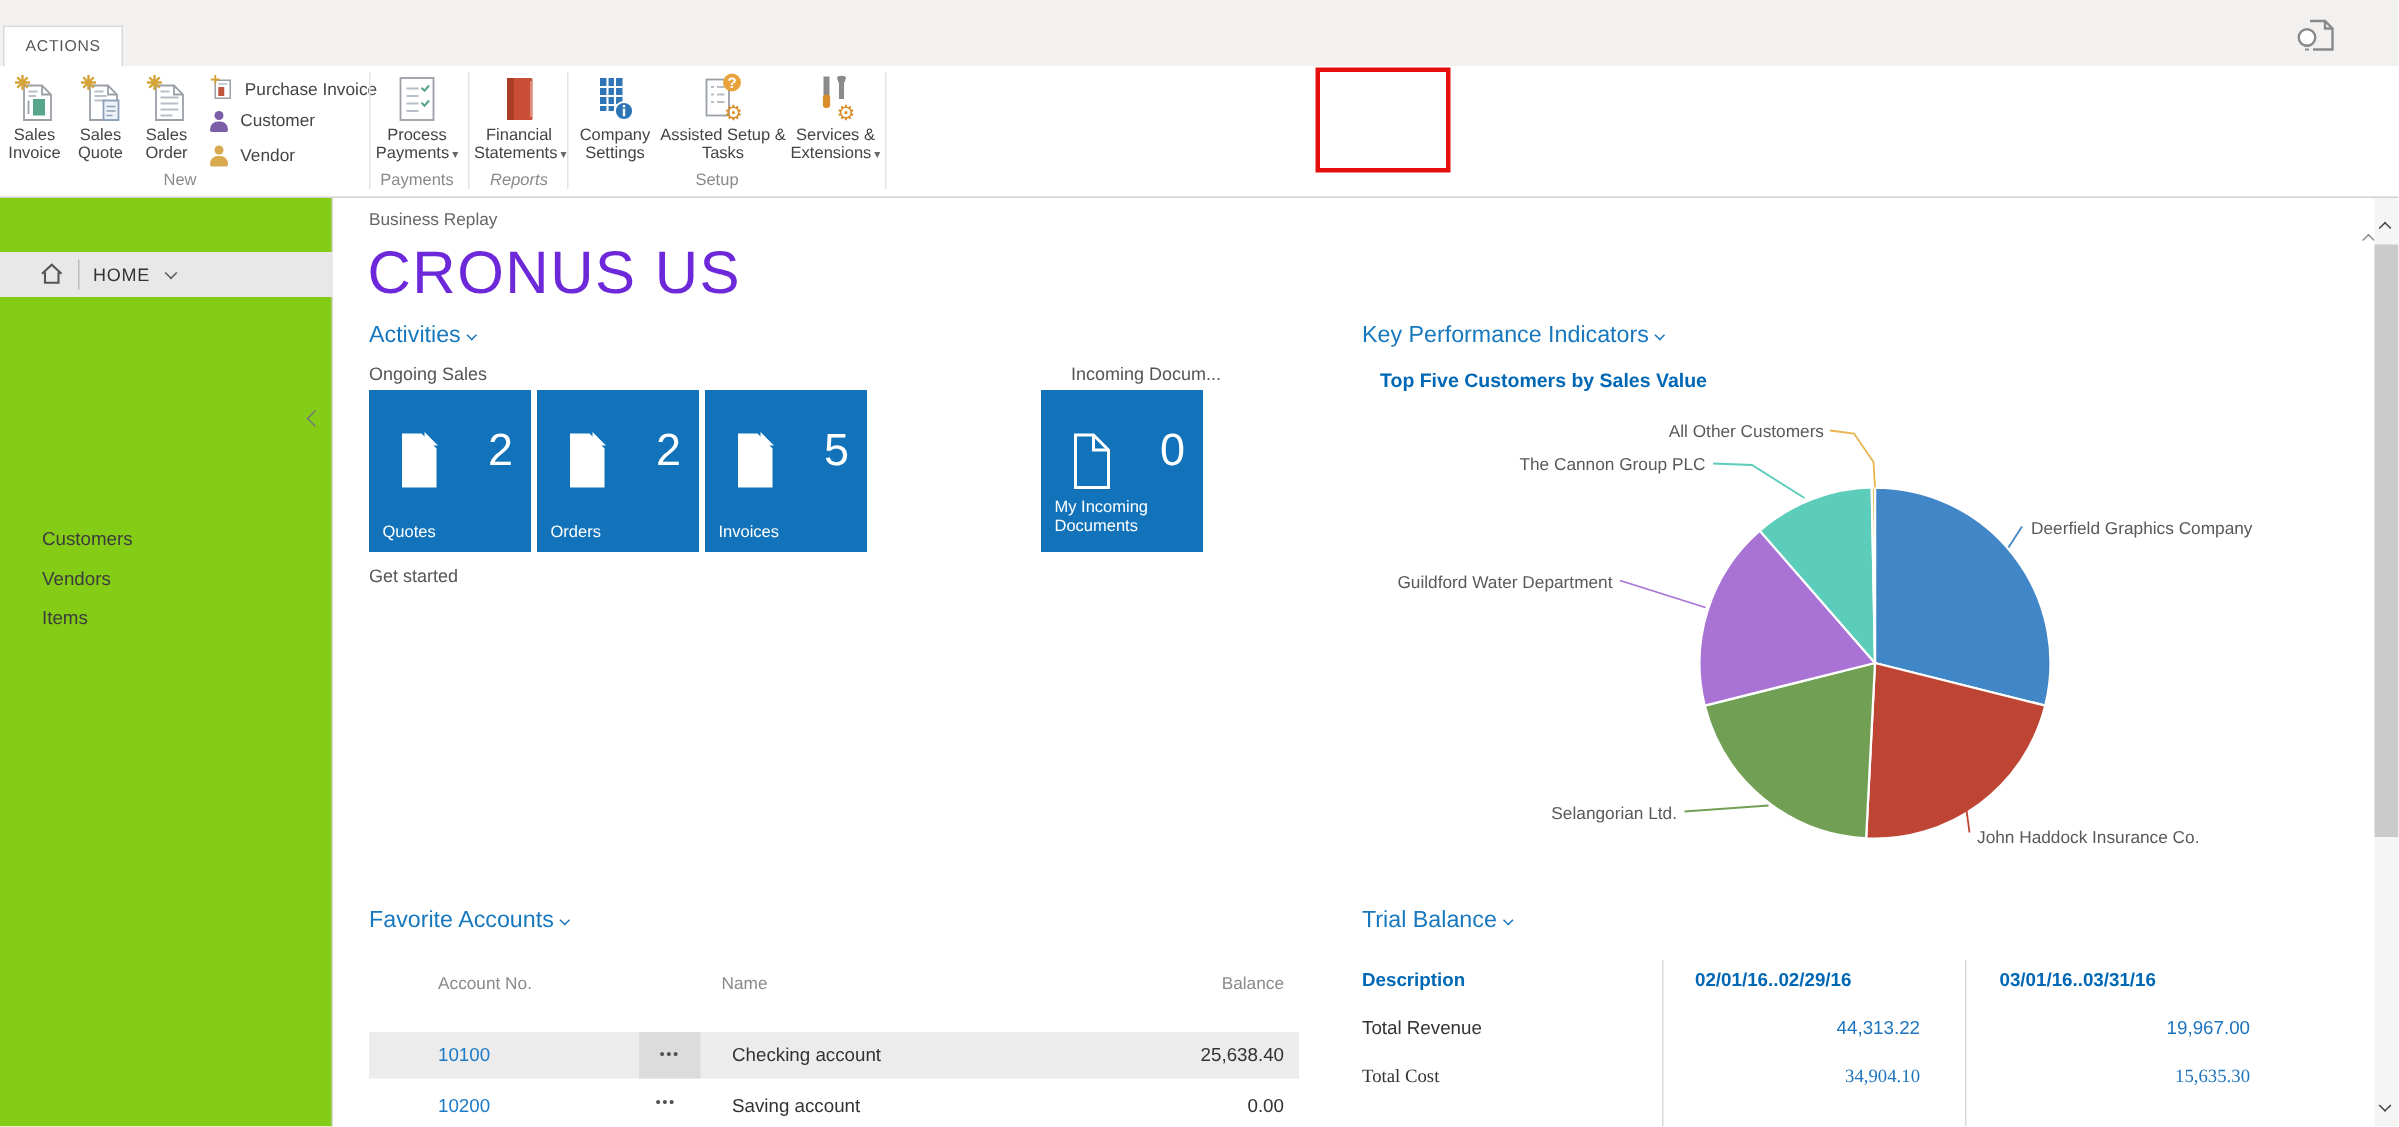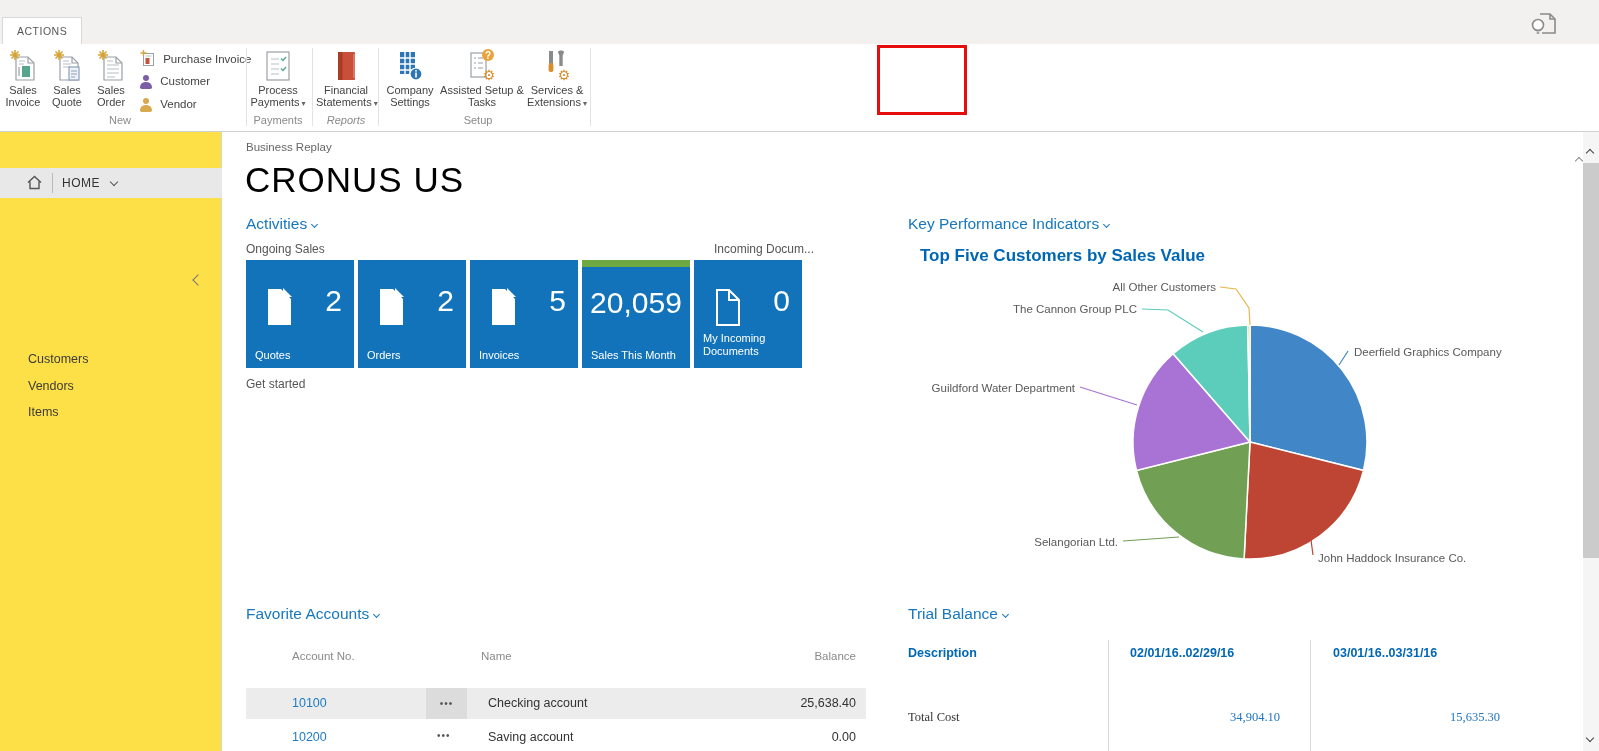--- a/index.html
+++ b/index.html
@@ -31,31 +31,31 @@
   .chev.down { transform:rotate(45deg); margin:0 0 2px 5px; }
   .chev.up { transform:rotate(-135deg); }
   .chev.left { transform:rotate(135deg); width:8px; height:8px; }
 
   
   .person { display:inline-block; width:12px; height:13px; position:relative; }
   .person::before { content:""; position:absolute; left:3px; top:0; width:6px; height:6px; border-radius:50%; background:currentColor; }
   .person::after { content:""; position:absolute; left:0; top:6.5px; width:12px; height:7px; border-radius:6px 6px 2px 2px; background:currentColor; }
 
   
-  #sidebar { left:0; top:132px; width:222px; height:619px; background:#fde047; border-right:1px solid #d6d6d6; }
+  #sidebar { left:0; top:132px; width:222px; height:619px; background:#84cc16; border-right:1px solid #d6d6d6;text-align:right; }
   #side-collapse { left:194px; top:138px; color:#777; width:20px; height:18px; }
   #home-bar { left:0; top:36px; width:222px; height:30px; background:#e9e8e8; font-size:12px; color:#333; }
   #home-bar .vdiv { position:absolute; left:52px; top:5px; width:1px; height:20px; background:#bbb; }
   #home-icon { position:absolute; left:26px; top:6px; }
   #home-label { position:absolute; left:62px; top:8px; letter-spacing:.5px; }
   .nav-item { left:28px; font-size:12.5px; color:#3c3c3c; cursor:default; }
 
   
   .h-role { left:246px; top:141px; font-size:11.5px; color:#666; }
-  .h-company { left:245px; top:160px; font-size:35px; color:#000000; letter-spacing:1px; font-weight:300; }
+  .h-company { left:245px; top:160px; font-size:40px; color:#6d28d9; letter-spacing:1px; font-weight:300; }
   .sect { font-size:15.5px; color:#1878be; cursor:default; }
   .sect .chev { width:5px; height:5px; }
 
   
   .tile { top:260px; width:108px; height:108px; background:#1273ba; color:#fff; cursor:default; }
   .tile .num { position:absolute; right:12px; top:24px; font-size:30px; font-weight:300; }
   .tile .num.center { right:0; left:0; text-align:center; top:26px; }
   .tile .tlabel { position:absolute; left:9px; bottom:6px; font-size:11px; line-height:13px; width:94px; }
   .tile .docic { position:absolute; left:18px; top:26px; }
   .tile .greenbar { position:absolute; left:0; top:0; width:108px; height:7px; background:#6ea842; }
@@ -289,40 +289,35 @@
   <div class="tile abs" style="left:470px;">
     <span class="docic">
       <svg width="32" height="42" viewBox="0 0 32 42">
           <path d="M4 3 H17 L27 13 V39 H4 Z" fill="#fff"></path>
           <path d="M19 2 L28 11 L19 11 Z" fill="#fff"></path>
         </svg>
     </span>
     <span class="num">5</span>
     <span class="tlabel">Invoices</span>
   </div>
-  <div class="tile abs" style="left:582px;">
-    <span class="greenbar"></span>
-    <span class="num center">20,059</span>
-    <span class="tlabel">Sales This Month</span>
-  </div>
   <div class="tile abs" style="left:694px;">
     <span class="docic" style="top:28px;">
       <svg width="32" height="40" viewBox="0 0 32 40">
           <path d="M5 2 H17 L27 12 V37 H5 Z" fill="none" stroke="#fff" stroke-width="2"></path>
           <path d="M17 2 V12 H27" fill="none" stroke="#fff" stroke-width="2"></path>
         </svg>
     </span>
     <span class="num">0</span>
     <span class="tlabel" style="bottom:10px;">My Incoming Documents</span>
   </div>
 
   <div class="caption abs" style="left:246px; top:377px;">Get started</div>
 
   <div class="sect abs" style="left:908px; top:215px;"><span>Key Performance Indicators</span><span class="chev down"></span></div>
-  <div class="abs" style="left:920px; top:246px; font-size:17px; font-weight:bold; color:#0067b5;">Top Five Customers by Sales Value</div>
+  <div class="abs" style="left:920px; top:246px; font-size:13px; font-weight:bold; color:#0067b5;">Top Five Customers by Sales Value</div>
 
   <div class="abs" style="left:898px; top:272px;">
     <svg id="pie-svg" width="640" height="310" viewBox="0 0 640 310">
         <path d="M352,170 L352.0,53.0 A117,117 0 0 1 465.5,198.4 Z" fill="#4186C6" stroke="#fff" stroke-width="1.5"></path>
         <polyline points="450,79 441,93" fill="none" stroke="#4186C6" stroke-width="1.2"></polyline>
         <text x="456" y="84" text-anchor="start" font-size="11.5" fill="#595959">Deerfield Graphics Company</text>
         <path d="M352,170 L465.5,198.4 A117,117 0 0 1 346.1,286.9 Z" fill="#BE4433" stroke="#fff" stroke-width="1.5"></path>
         <polyline points="415,283 413,268" fill="none" stroke="#BE4433" stroke-width="1.2"></polyline>
         <text x="420" y="290" text-anchor="start" font-size="11.5" fill="#595959">John Haddock Insurance Co.</text>
         <path d="M352,170 L346.1,286.9 A117,117 0 0 1 238.5,198.4 Z" fill="#71A054" stroke="#fff" stroke-width="1.5"></path>
@@ -360,20 +355,25 @@
   </div>
 
   <div class="sect abs" style="left:908px; top:605px;"><span>Trial Balance</span><span class="chev down"></span></div>
 
   <div class="tb-head abs" style="left:908px; top:646px;">Description</div>
   <div class="tb-head abs" style="left:1130px; top:646px;">02/01/16..02/29/16</div>
   <div class="tb-head abs" style="left:1333px; top:646px;">03/01/16..03/31/16</div>
   <div class="vline abs" style="left:1108px; top:640px; height:111px;"></div>
   <div class="vline abs" style="left:1310px; top:640px; height:111px;"></div>
 
+  <div class="abs" style="left:908px; top:678px; width:600px; height:20px;">
+    <span class="td abs" style="left:0;">Total Revenue</span>
+    <span class="tb-val num-r abs" style="left:172px; width:200px;">44,313.22</span>
+    <span class="tb-val num-r abs" style="left:392px; width:200px;">19,967.00</span>
+  </div>
   <div class="abs" style="left:908px; top:710px; width:600px; height:20px;font-family:Liberation Serif, serif;">
     <span class="td abs" style="left:0;">Total Cost</span>
     <span class="tb-val num-r abs" style="left:172px; width:200px;">34,904.10</span>
     <span class="tb-val num-r abs" style="left:392px; width:200px;">15,635.30</span>
   </div>
 
   <div id="scrollbar" class="abs">
     <span class="scroll-arrow" style="top:10px;"><span class="chev up"></span></span>
     <div id="scroll-thumb"></div>
     <span class="scroll-arrow" style="top:595px;"><span class="chev down" style="margin:0;"></span></span>

